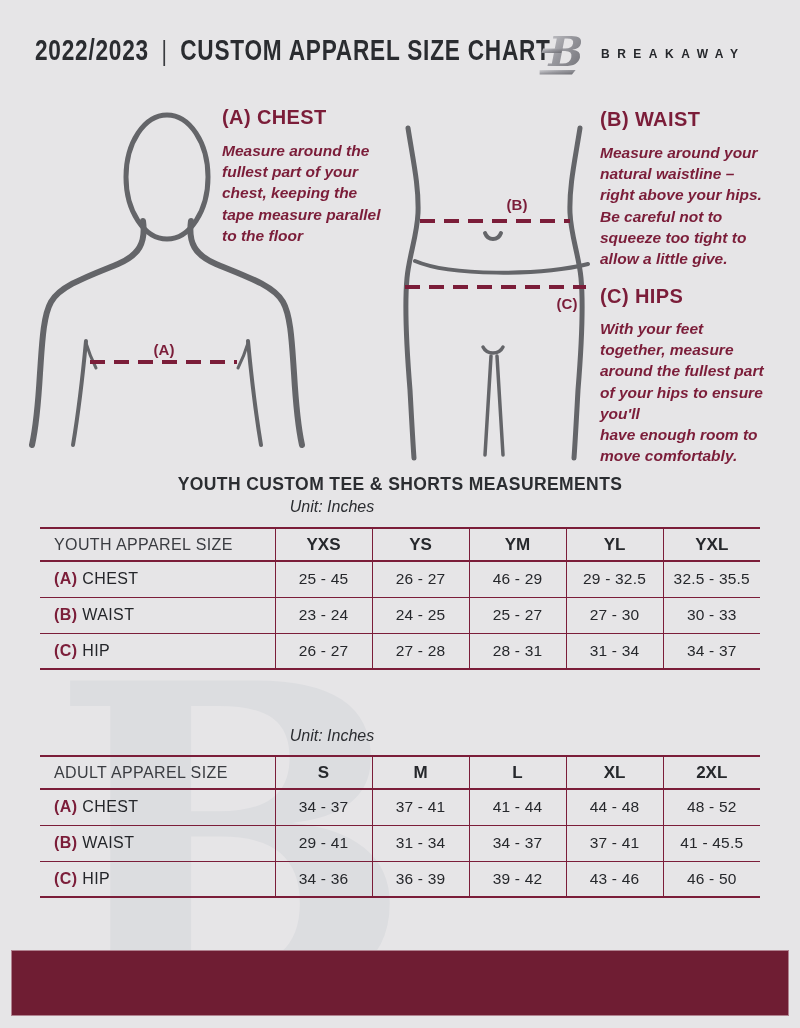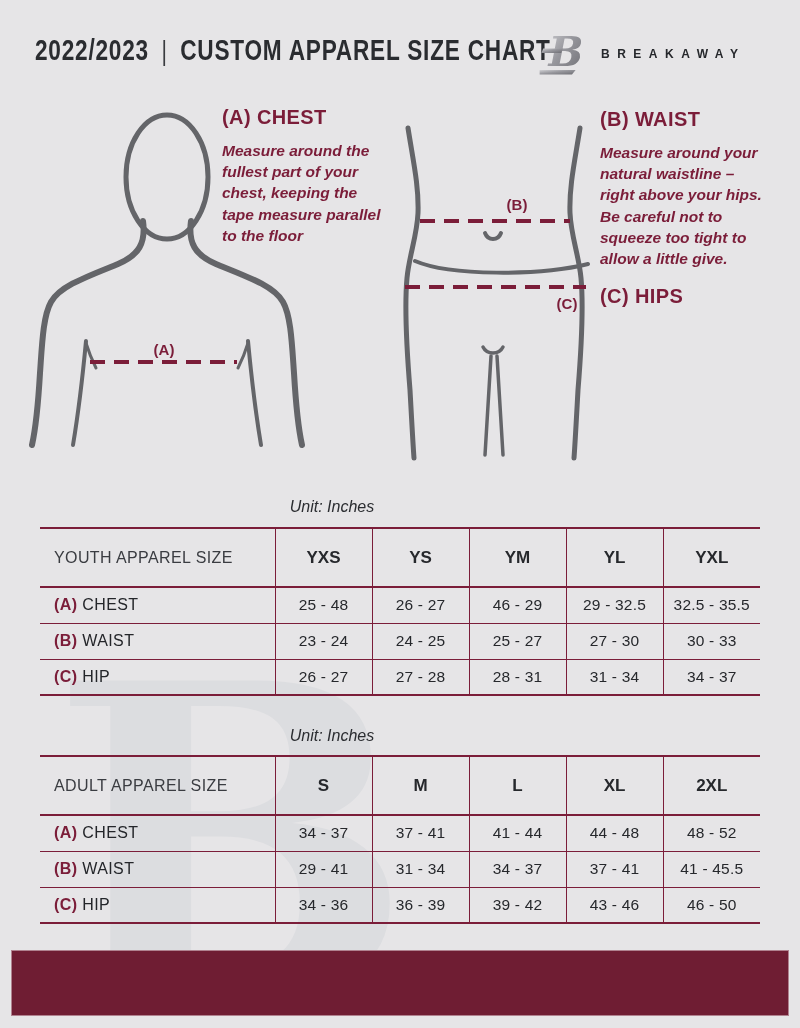--- a/index.html
+++ b/index.html
@@ -42,21 +42,21 @@
   .sec-unit{position:absolute;left:0;width:664px;text-align:center;font-style:italic;
     font-size:16px;color:var(--dark,#2b2d31);}
 
   
   table.size-table{position:absolute;left:40px;width:720px;border-collapse:collapse;table-layout:fixed;
     border-top:2px solid var(--maroon,#7b1d39);border-bottom:2px solid var(--maroon,#7b1d39);}
   table.size-table col.c0{width:235px;}
   table.size-table col.cN{width:97px;}
   table.size-table td{padding:0;}
   table.size-table td + td{border-left:1.5px solid var(--maroon,#7b1d39);margin-left:8px;}
-  table.size-table tr.head td{height:59px;border-bottom:2px solid var(--maroon,#7b1d39);}
+  table.size-table tr.head td{height:33px;border-bottom:2px solid var(--maroon,#7b1d39);}
   table.size-table tr.data td{height:36px;border-top:1.5px solid var(--maroon,#7b1d39);}
   td.lbl{text-align:left;padding-left:14px !important;font-size:16px;color:#3a3c41;letter-spacing:.4px;}
   tr.data td.lbl{color:#24262a;}
   td.sz{text-align:center;font-weight:bold;font-size:17px;color:#26282c;}
   td.val{text-align:center;font-size:15.5px;color:#26282c;letter-spacing:.2px;}
   .pfx{font-weight:bold;color:var(--maroon,#7b1d39);}
 
   .footer-bar{position:absolute;left:11px;top:950px;width:778px;height:66px;z-index:2;
     background:var(--footer-maroon,#6f1d33);border:1px solid rgba(255,255,255,.45);}
 </style>
@@ -124,21 +124,29 @@
 
     <div class="ins-head" style="left:600px;top:108px;">(B) WAIST</div>
     <div class="ins-body" style="left:600px;top:142px;width:195px;">Measure around your
 natural waistline –
 right above your hips.
 Be careful not to
 squeeze too tight to
 allow a little give.</div>
 
     <div class="ins-head" style="left:600px;top:285px;">(C) HIPS</div>
-
+    <div class="ins-body" style="left:600px;top:318px;width:200px;">With your feet
+together, measure
+around the fullest part
+of your hips to ensure
+you'll
+have enough room to
+move comfortably.</div>
+
+    <div class="sec-title" style="top:474px;">YOUTH CUSTOM TEE &amp; SHORTS MEASUREMENTS</div>
     <div class="sec-unit" style="top:498px;">Unit: Inches</div>
 
     <table class="size-table" style="top:527px;">
       <colgroup>
           <col class="c0">
           <col class="cN">
           <col class="cN">
           <col class="cN">
           <col class="cN">
           <col class="cN">
@@ -147,21 +155,21 @@
           <tr class="head">
         <td class="lbl">YOUTH APPAREL SIZE</td>
         <td class="sz">YXS</td>
         <td class="sz">YS</td>
         <td class="sz">YM</td>
         <td class="sz">YL</td>
         <td class="sz">YXL</td>
       </tr>
       <tr class="data">
         <td class="lbl"><span class="pfx">(A)</span> <span>CHEST</span></td>
-        <td class="val">25 - 48</td>
+        <td class="val">25 - 45</td>
         <td class="val">26 - 27</td>
         <td class="val">46 - 29</td>
         <td class="val">29 - 32.5</td>
         <td class="val">32.5 - 35.5</td>
       </tr>
       <tr class="data">
         <td class="lbl"><span class="pfx">(B)</span> <span>WAIST</span></td>
         <td class="val">23 - 24</td>
         <td class="val">24 - 25</td>
         <td class="val">25 - 27</td>

